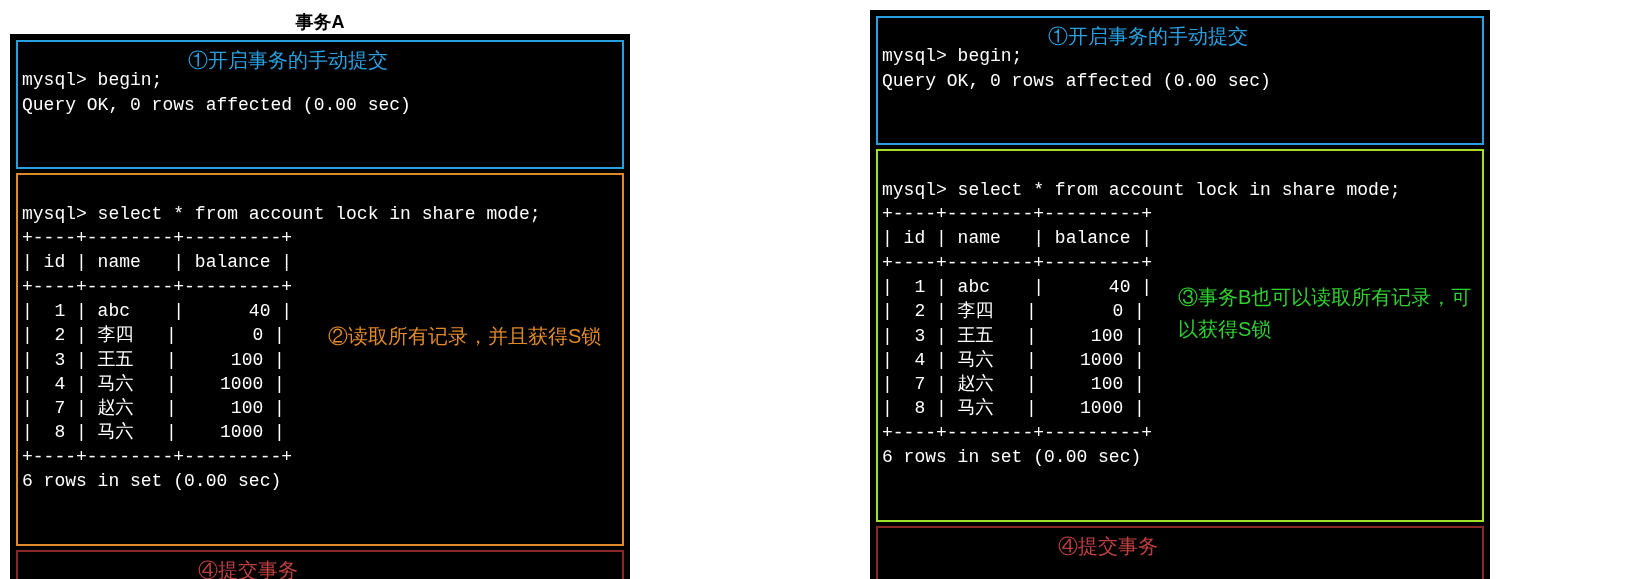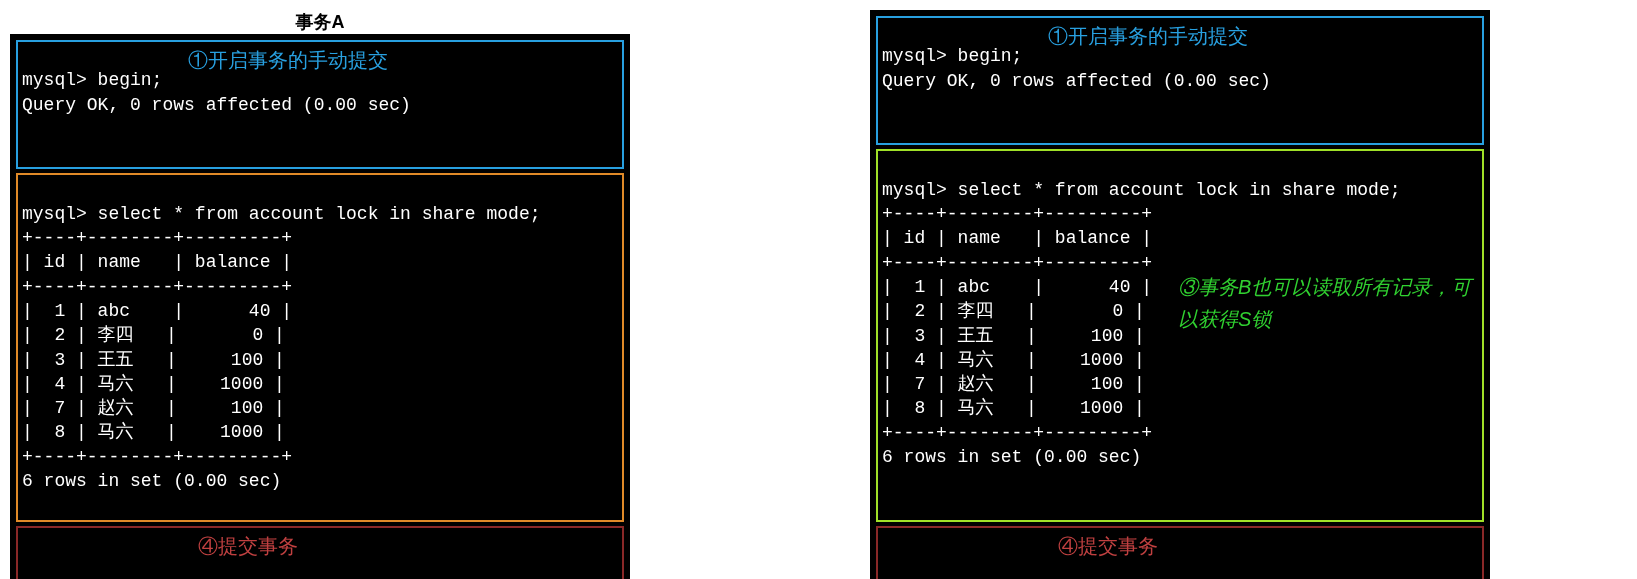--- a/index.html
+++ b/index.html
@@ -75,20 +75,21 @@
 <span>| id | name   | balance |</span>
 <span>+----+--------+---------+</span>
 <span>|  1 | abc    |      40 |</span>
 <span>|  2 | 李四   |       0 |</span>
 <span>|  3 | 王五   |     100 |</span>
 <span>|  4 | 马六   |    1000 |</span>
 <span>|  7 | 赵六   |     100 |</span>
 <span>|  8 | 马六   |    1000 |</span>
 <span>+----+--------+---------+</span>
 <span>6 rows in set (0.00 sec)</span>
+        <span class="annot c-orange" style="top:145px; left:310px;">②读取所有记录，并且获得S锁</span>
       </div>
 
       <div class="block border-red">
 
 
         <span class="annot c-red" style="top:2px; left:180px;">④提交事务</span>
       </div>
 
     </div>
   </div>
@@ -108,21 +109,21 @@
 <span>| id | name   | balance |</span>
 <span>+----+--------+---------+</span>
 <span>|  1 | abc    |      40 |</span>
 <span>|  2 | 李四   |       0 |</span>
 <span>|  3 | 王五   |     100 |</span>
 <span>|  4 | 马六   |    1000 |</span>
 <span>|  7 | 赵六   |     100 |</span>
 <span>|  8 | 马六   |    1000 |</span>
 <span>+----+--------+---------+</span>
 <span>6 rows in set (0.00 sec)</span>
-        <span class="annot c-green" style="top:120px; left:300px; width:300px;font-style:italic;">③事务B也可以读取所有记录，可以获得S锁</span>
+        <span class="annot c-green" style="top:130px; left:300px; width:300px;">③事务B也可以读取所有记录，可以获得S锁</span>
       </div>
 
       <div class="block border-red">
 
 
         <span class="annot c-red" style="top:2px; left:180px;">④提交事务</span>
       </div>
 
     </div>
   </div>

